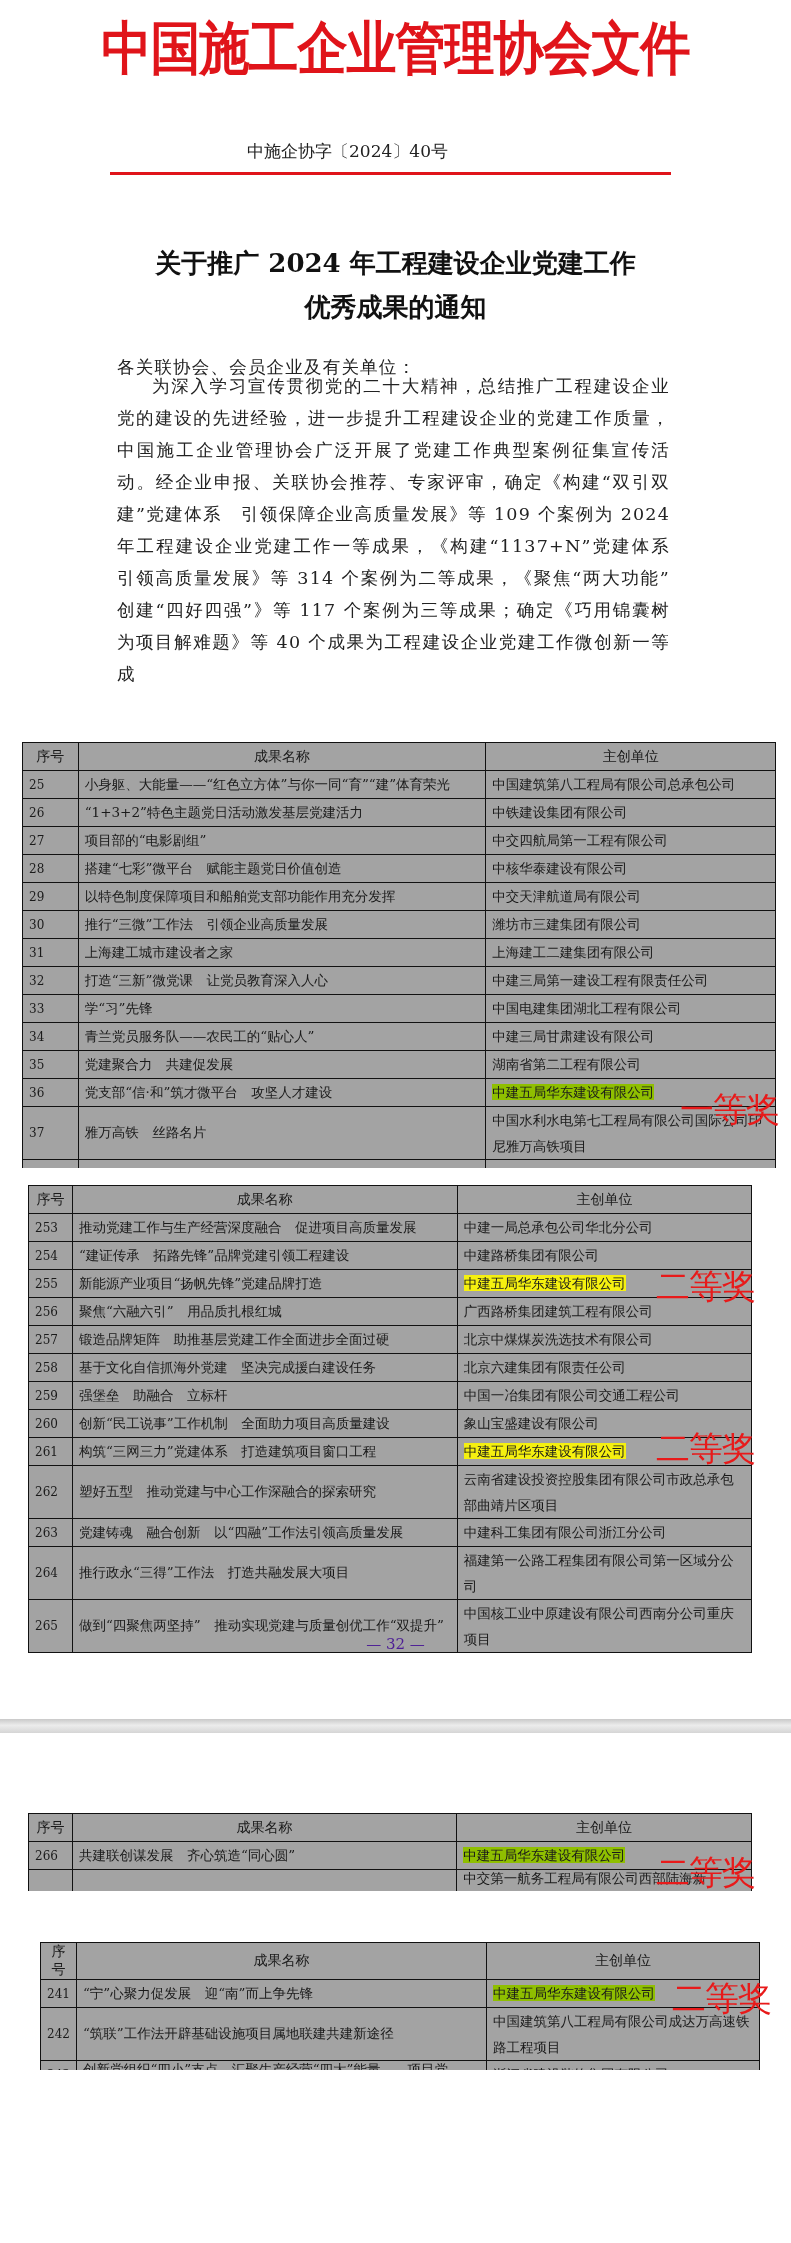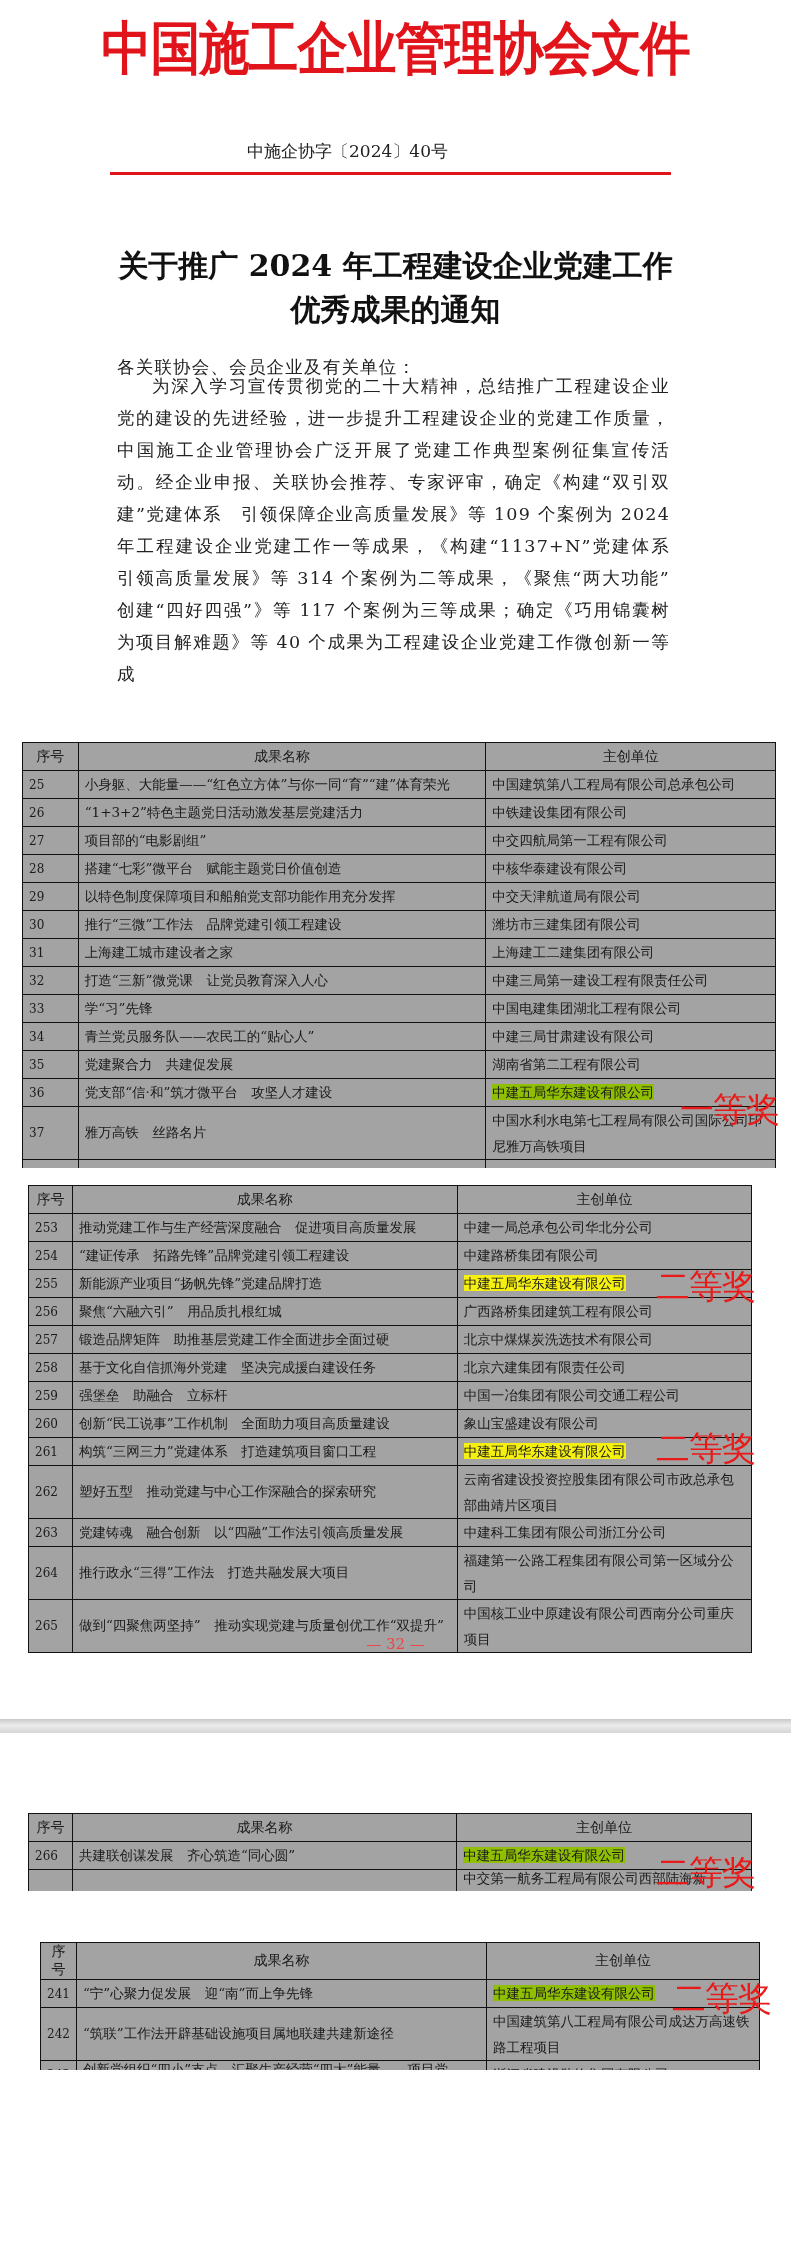--- a/index.html
+++ b/index.html
@@ -4,33 +4,33 @@
 <style>
   html, body { margin:0; padding:0; background:#ffffff; }
   body { width:791px; height:2243px; position:relative; overflow:hidden;
          font-family:"DejaVu Serif","Liberation Serif",serif; color:#1a1a1a; }
   .abs { position:absolute; }
   .masthead { left:0; width:791px; top:18px; text-align:center; color:#e0141a;
               font-family:"DejaVu Serif","Liberation Serif",serif; font-weight:bold;
               font-size:50px; letter-spacing:-1px; line-height:60px; transform:scaleY(1.15); }
   .docnum { left:0; width:695px; top:140px; text-align:center; font-size:17px; color:#222; }
   .redrule { left:110px; width:561px; top:172px; height:3px; background:#e0141a; }
-  .title { left:0; width:791px; text-align:center; font-weight:bold; font-size:30px; color:#111; }
+  .title { left:0; width:791px; text-align:center; font-weight:bold; font-size:26px; color:#111; }
   .para { left:117px; width:553px; font-size:17.5px; line-height:32px; letter-spacing:1.2px; color:#222; text-align:justify; }
   table.res { position:absolute; border-collapse:collapse; background:#a3a3a3; font-size:13.5px; }
   table.res th, table.res td { border:1.5px solid #111; padding:0 6px; height:27px; vertical-align:middle; }
   table.res th { font-family:"DejaVu Sans","Liberation Sans",sans-serif; font-weight:normal; font-size:14px; text-align:center; }
   table.res td.no { font-size:12px; }
   table.res td.name, table.res td.unit { text-align:left; white-space:nowrap; }
   table.res td.unit.wrap { white-space:normal; line-height:26px; }
   .hl-green { background:#8fbf00; }
   .hl-yellow { background:#f5f010; }
   .award { position:absolute; color:#e81a1a; font-family:"DejaVu Sans","Liberation Sans",sans-serif; font-size:34px; font-weight:normal; letter-spacing:-1px; }
   .clip { position:absolute; overflow:hidden; }
-  .pagenum { left:0; width:791px; top:1635px; text-align:center; font-size:15px; color:#ef4444; }
+  .pagenum { left:0; width:791px; top:1635px; text-align:center; font-size:15px; color:#4c1d95; }
   .sep { left:0; width:791px; top:1719px; height:14px; background:linear-gradient(#c9c9c9,#ececec 45%,#d5d5d5); }
 </style>
 </head>
 <body>
 
 <div class="abs masthead">中国施工企业管理协会文件</div>
 <div class="abs docnum">中施企协字〔2024〕40号</div>
 <div class="abs redrule"></div>
 
 <div class="abs title" style="top:246px;">关于推广 2024 年工程建设企业党建工作</div>
@@ -74,21 +74,21 @@
           <td class="name">搭建“七彩”微平台　赋能主题党日价值创造</td>
           <td class="unit">中核华泰建设有限公司</td>
         </tr>
       <tr>
           <td class="no">29</td>
           <td class="name">以特色制度保障项目和船舶党支部功能作用充分发挥</td>
           <td class="unit">中交天津航道局有限公司</td>
         </tr>
       <tr>
           <td class="no">30</td>
-          <td class="name">推行“三微”工作法　品牌党建引领工程建设</td>
+          <td class="name">推行“三微”工作法　引领企业高质量发展</td>
           <td class="unit">潍坊市三建集团有限公司</td>
         </tr>
       <tr>
           <td class="no">31</td>
           <td class="name">上海建工城市建设者之家</td>
           <td class="unit">上海建工二建集团有限公司</td>
         </tr>
       <tr>
           <td class="no">32</td>
           <td class="name">打造“三新”微党课　让党员教育深入人心</td>

